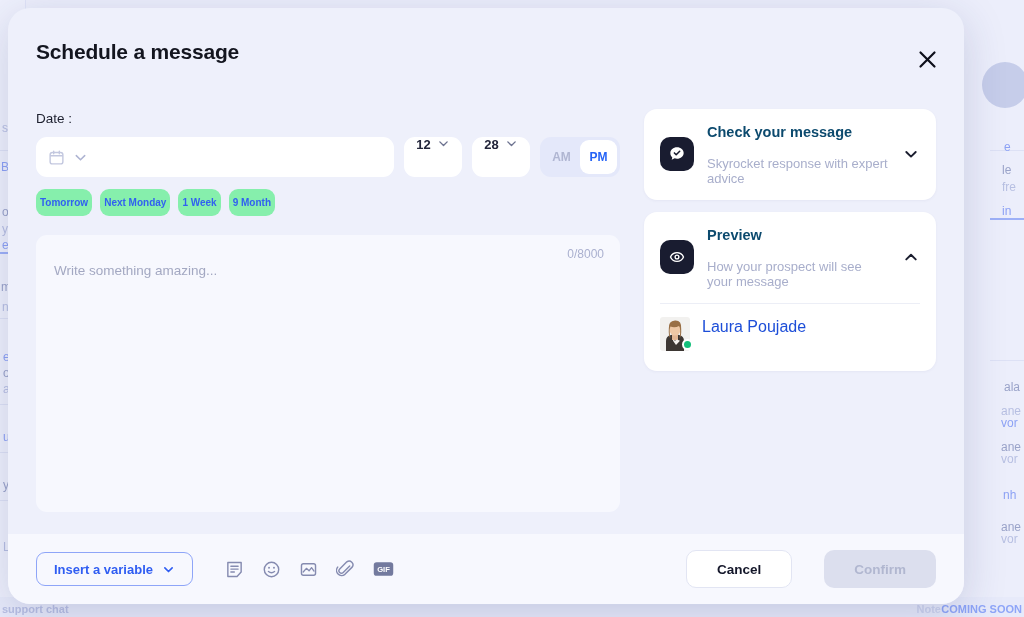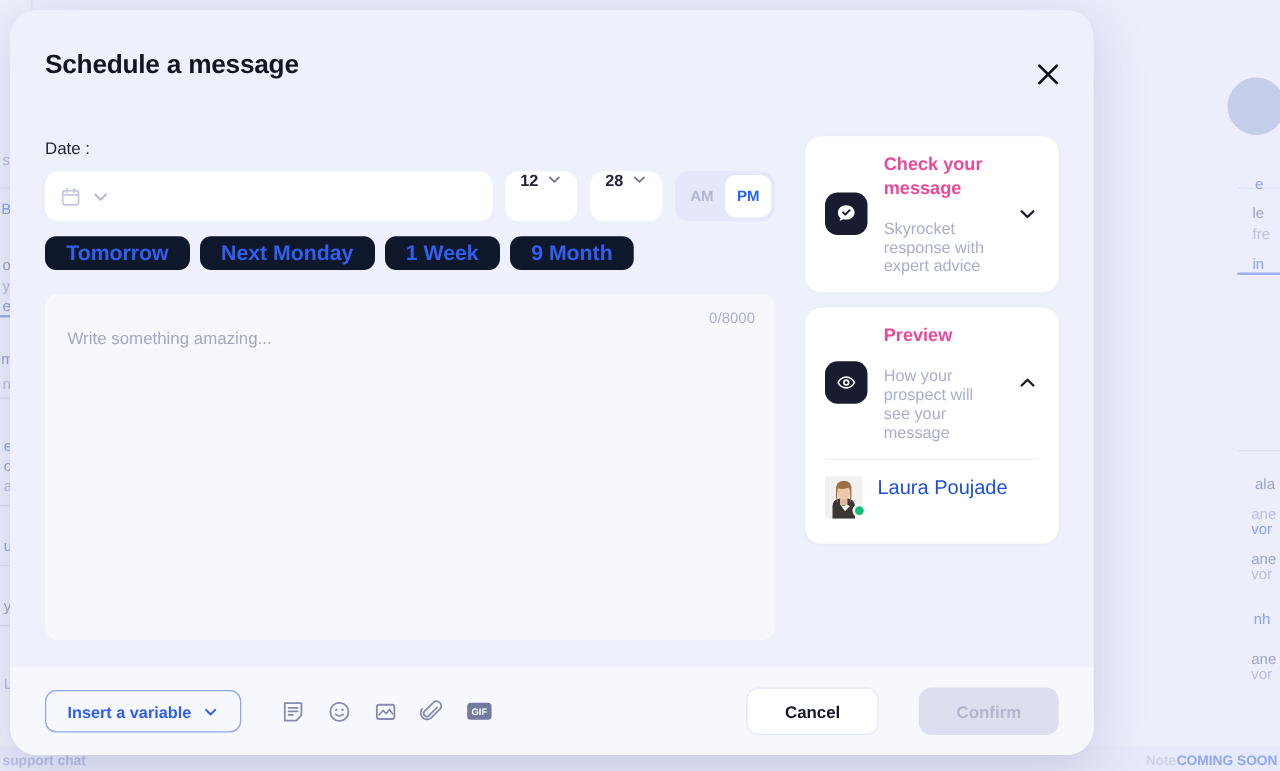--- a/index.html
+++ b/index.html
@@ -63,21 +63,21 @@
     position: absolute;
     border-radius: 50%;
     background: #c6cdea;
   }
 
   
   #modal {
     position: absolute;
     left: 8px;
     top: 8px;
-    width: 867px;
+    width: 956px;
     height: 596px;
     background: #eef0fb;
     border-radius: 22px;
     box-shadow: 0 10px 44px rgba(40,50,110,.18);
     overflow: hidden;
     display: flex;
     flex-direction: column;
   }
 
   
@@ -198,28 +198,28 @@
     color: #2563f6;
   }
 
   
   .chips {
     display: flex;
     gap: 8px;
     margin-top: 12px;
   }
   .chip {
-    background: #0f172a;
+    background: #86efac;
     color: #3160f0;
     border: none;
     font-family: inherit;
-    font-size: 17px;
+    font-size: 10px;
     font-weight: bold;
     border-radius: 9px;
-    padding: 0 17px;
+    padding: 0 4px;
     height: 27px;
     cursor: pointer;
   }
 
   
   .editor {
     margin-top: 19px;
     height: 277px;
     background: #f7f8fe;
     border-radius: 11px;
@@ -259,21 +259,21 @@
     border-radius: 10px;
     background: #191c30;
     display: flex;
     align-items: center;
     justify-content: center;
   }
   .panel-text { flex: 1; min-width: 0; }
   .panel-title {
     font-size: 14.5px;
     font-weight: bold;
-    color: #ec4899;
+    color: #0c4a6e;
     line-height: 1.3;
   }
   .panel-sub {
     font-size: 13px;
     color: #a8aecb;
     margin-top: 14px;
   }
   .panel-chevron {
     flex: none;
     width: 18px;

